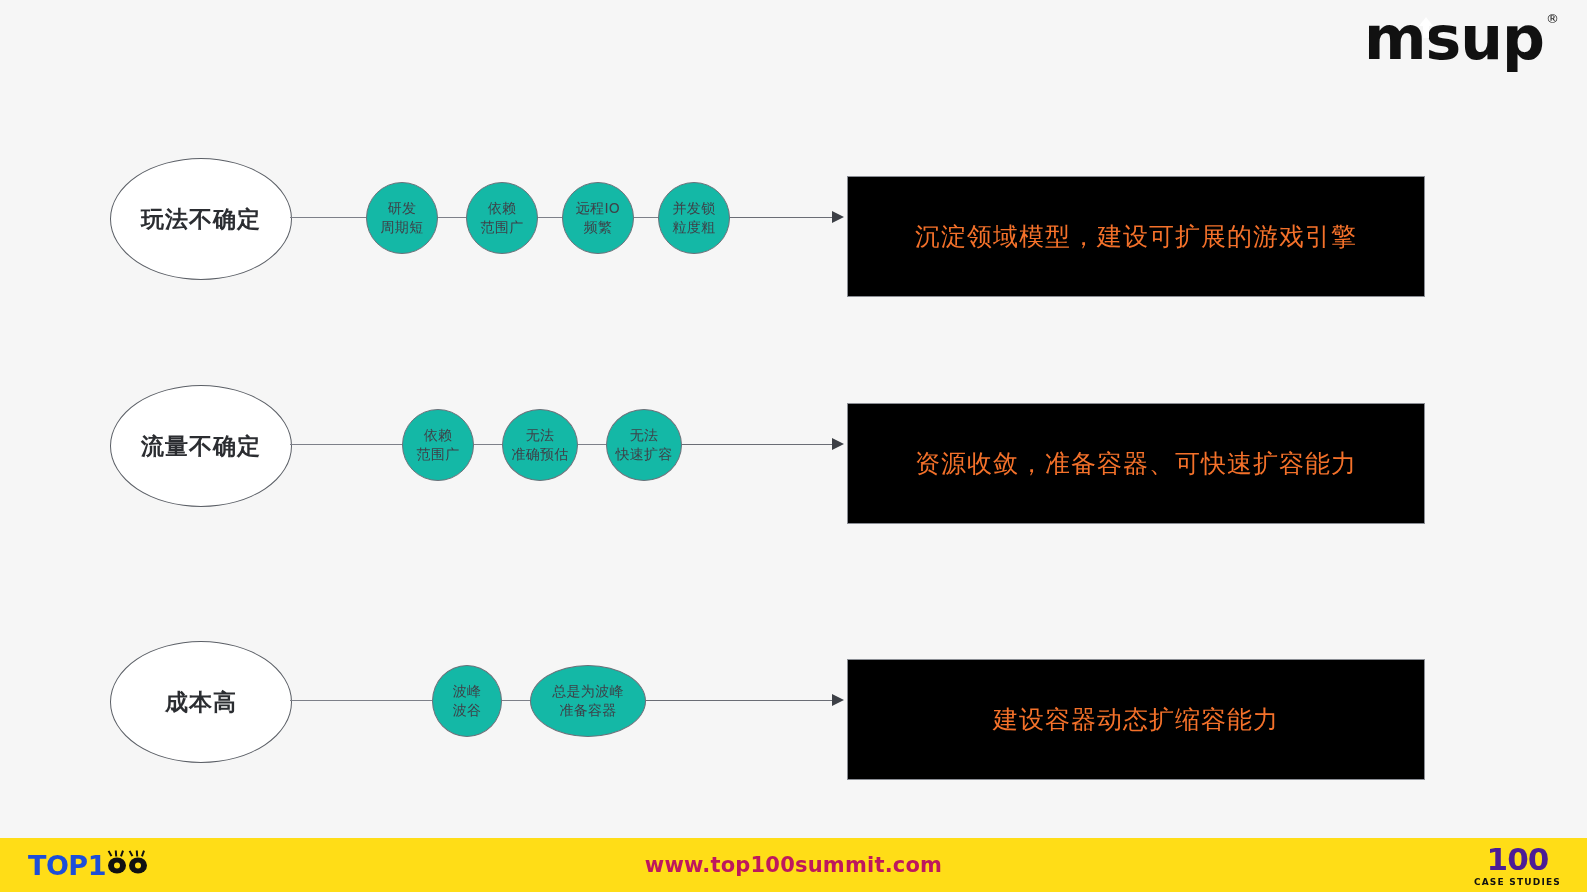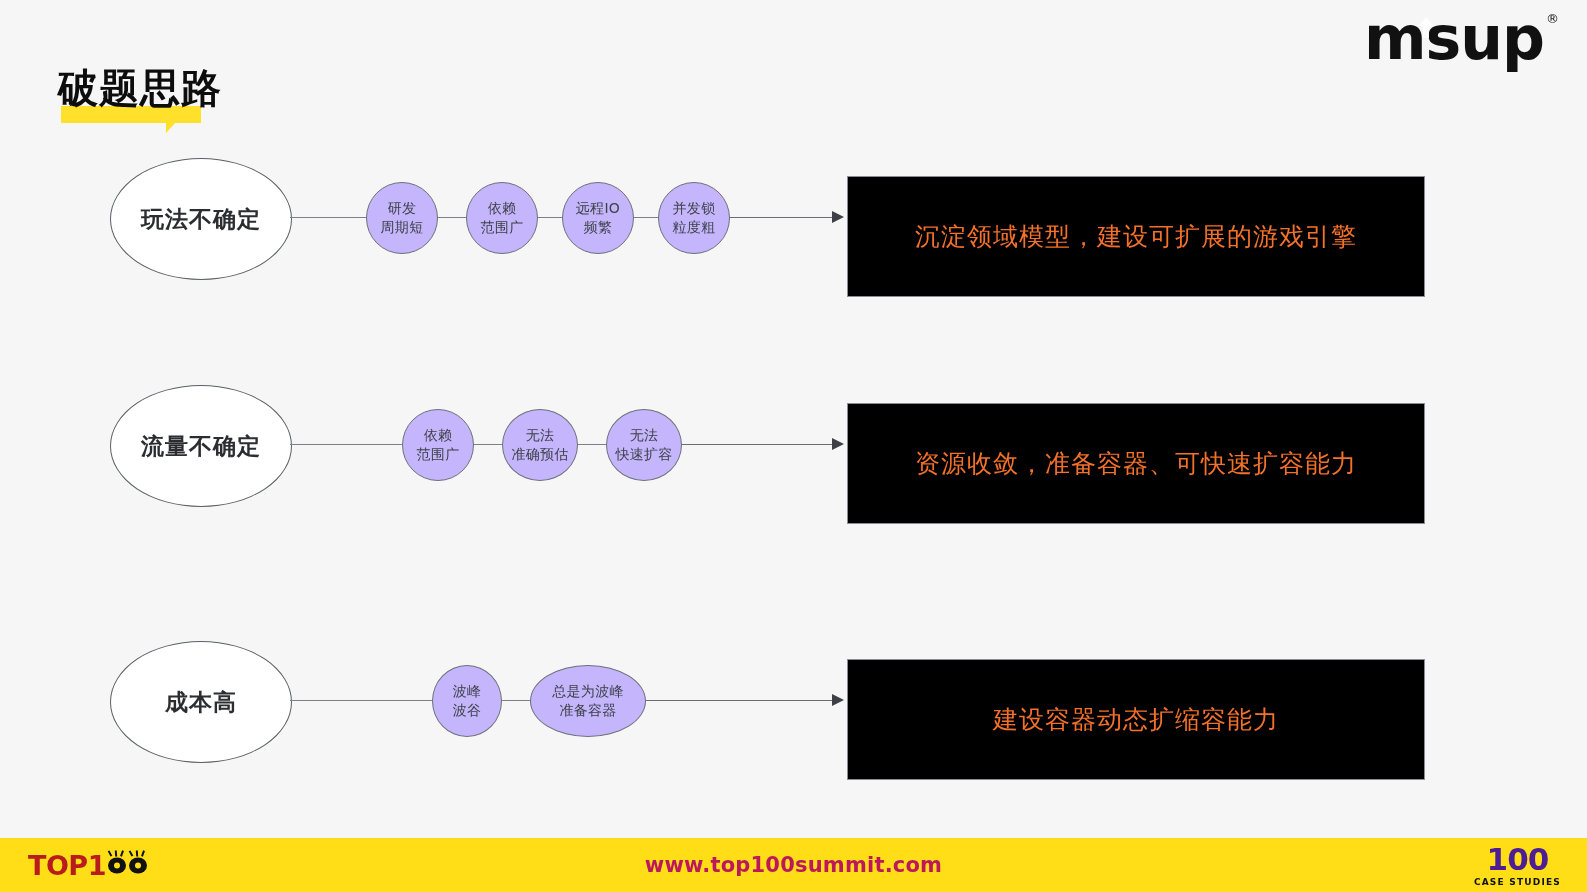--- a/index.html
+++ b/index.html
@@ -153,21 +153,21 @@
     letter-spacing: 1px;
     white-space: nowrap;
   }
 
   .mini-node {
     position: absolute;
     top: 24px;
     height: 72px;
     border: 1.1px solid #6c7079;
     border-radius: 50%;
-    background: #c4b5fd;
+    background: #14b8a6;
     display: flex;
     align-items: center;
     justify-content: center;
     box-sizing: border-box;
   }
   .mini-node .label {
     font-family: "DejaVu Sans", sans-serif;
     font-size: 14px;
     color: #3e4148;
     line-height: 1.35;
@@ -234,21 +234,21 @@
     left: 28px;
     top: 50%;
     transform: translateY(-50%);
     display: flex;
     align-items: center;
   }
   .footer-left .top1 {
     font-family: "DejaVu Sans", sans-serif;
     font-size: 27px;
     font-weight: bold;
-    color: #b91c1c;
+    color: #1d4ed8;
     letter-spacing: -0.5px;
     line-height: 1;
   }
   .eyes {
     display: flex;
     align-items: center;
     margin-left: 1px;
   }
   .eye {
     position: relative;
@@ -326,25 +326,20 @@
 <body>
 
 <div class="slide">
 
   <div class="brand-logo">
     <div class="wordmark">msup</div>
     <div class="uparrow"></div>
     <div class="reg">®</div>
   </div>
 
-  <div class="page-title-wrap">
-    <div class="title-highlight"></div>
-    <div class="title-highlight-tail"></div>
-    <div class="page-title">破题思路</div>
-  </div>
 
   <div class="diagram">
 
     <div class="row row-0">
       <div class="main-node">
         <span class="label">玩法不确定</span>
       </div>
       <div class="connector" style="left:290px; width:76px;"></div>
       <div class="mini-node" style="left:366px; width:72px;">
         <span class="label">研发

